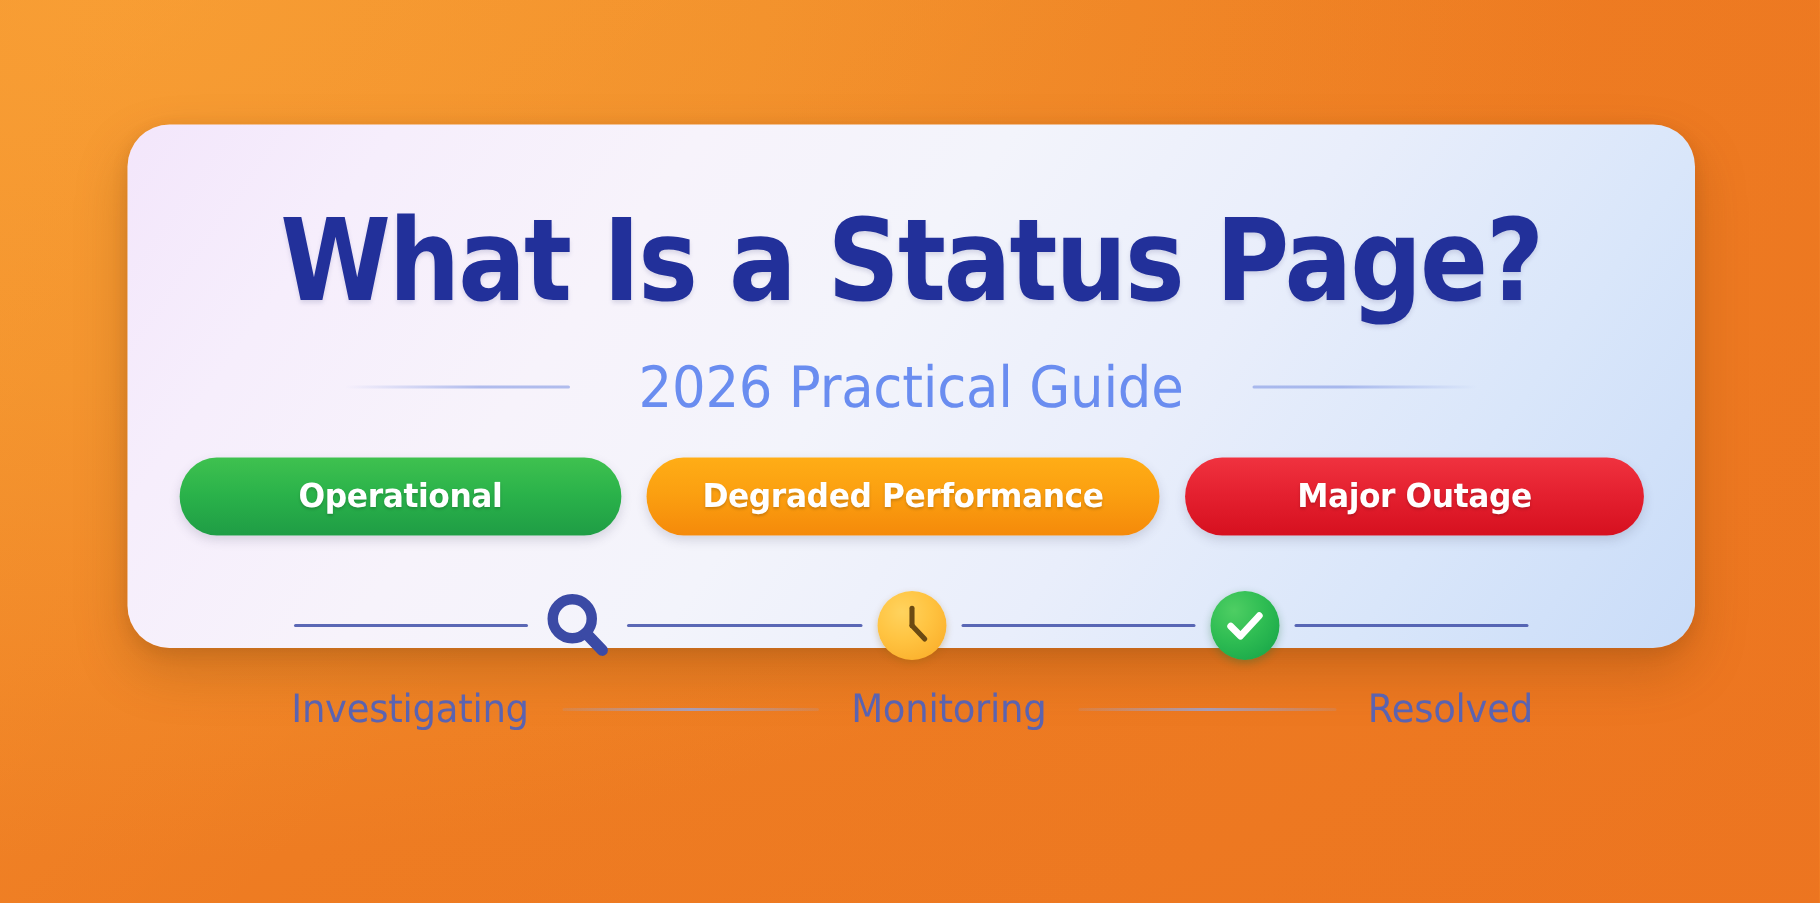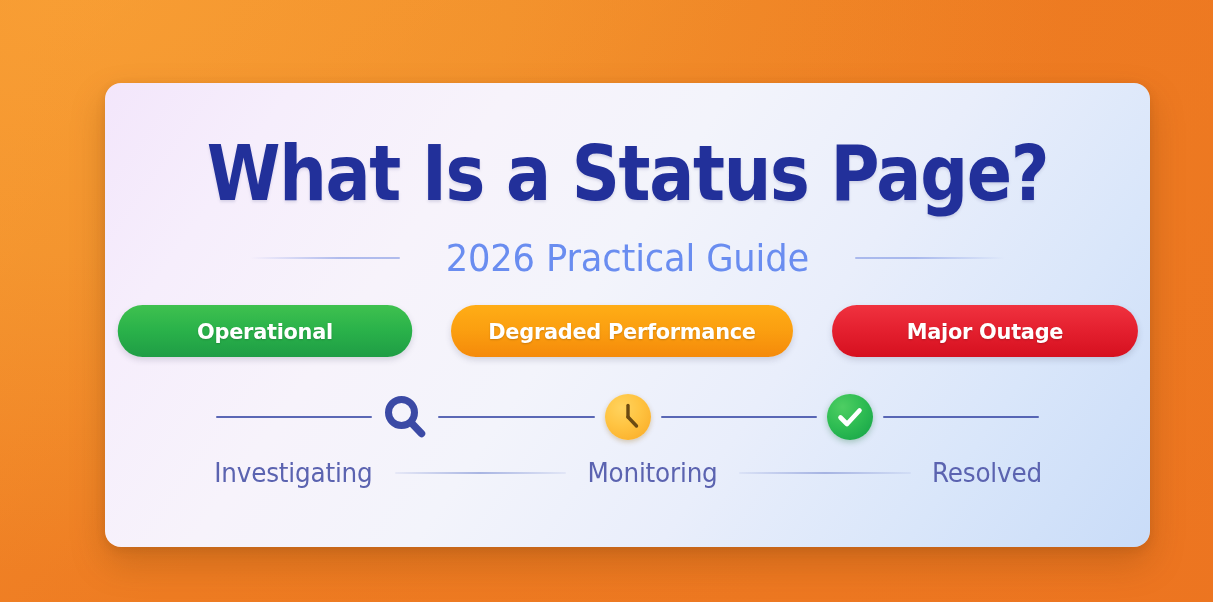--- a/index.html
+++ b/index.html
@@ -30,33 +30,32 @@
     background: linear-gradient(135deg, rgba(255,172,64,.30) 0%, rgba(255,255,255,0) 42%, rgba(230,105,25,.20) 100%);
     pointer-events:none;
   }
 
   
   #card {
     position: absolute;
     left: 85px;
     top: 83px;
     width: 1045px;
-    height: 464px;
-    border-radius: 16px;
+    height: 349px;
+    border-radius: 28px;
     background: linear-gradient(125deg,
         #f3e6fb 0%,
         #f6eefc 14%,
         #f7f3fb 30%,
         #f3f4fb 46%,
         #e9eefb 64%,
         #d9e6fa 82%,
         #c9dcf8 100%);
     box-shadow: 0 16px 34px rgba(120, 60, 10, 0.28), 0 3px 10px rgba(120,60,10,.16);
     z-index: 2;
-    margin-left: 20px;
   }
 
   
   #title {
     position: absolute;
     left: 0; right: 0;
     top: 53px;
     text-align: center;
     font-family: "DejaVu Sans", sans-serif;
     font-weight: bold;
@@ -99,21 +98,20 @@
   }
 
   
   #badges {
     position: absolute;
     left: 0; right: 0;
     top: 222px;
     display: flex;
     justify-content: center;
     align-items: center;
-    gap: 22px;
   }
   .badge {
     height: 52px;
     display: flex;
     align-items: center;
     justify-content: center;
     border-radius: 26px;
     padding: 0 34px;
     font-family: "DejaVu Sans", sans-serif;
     font-weight: bold;

